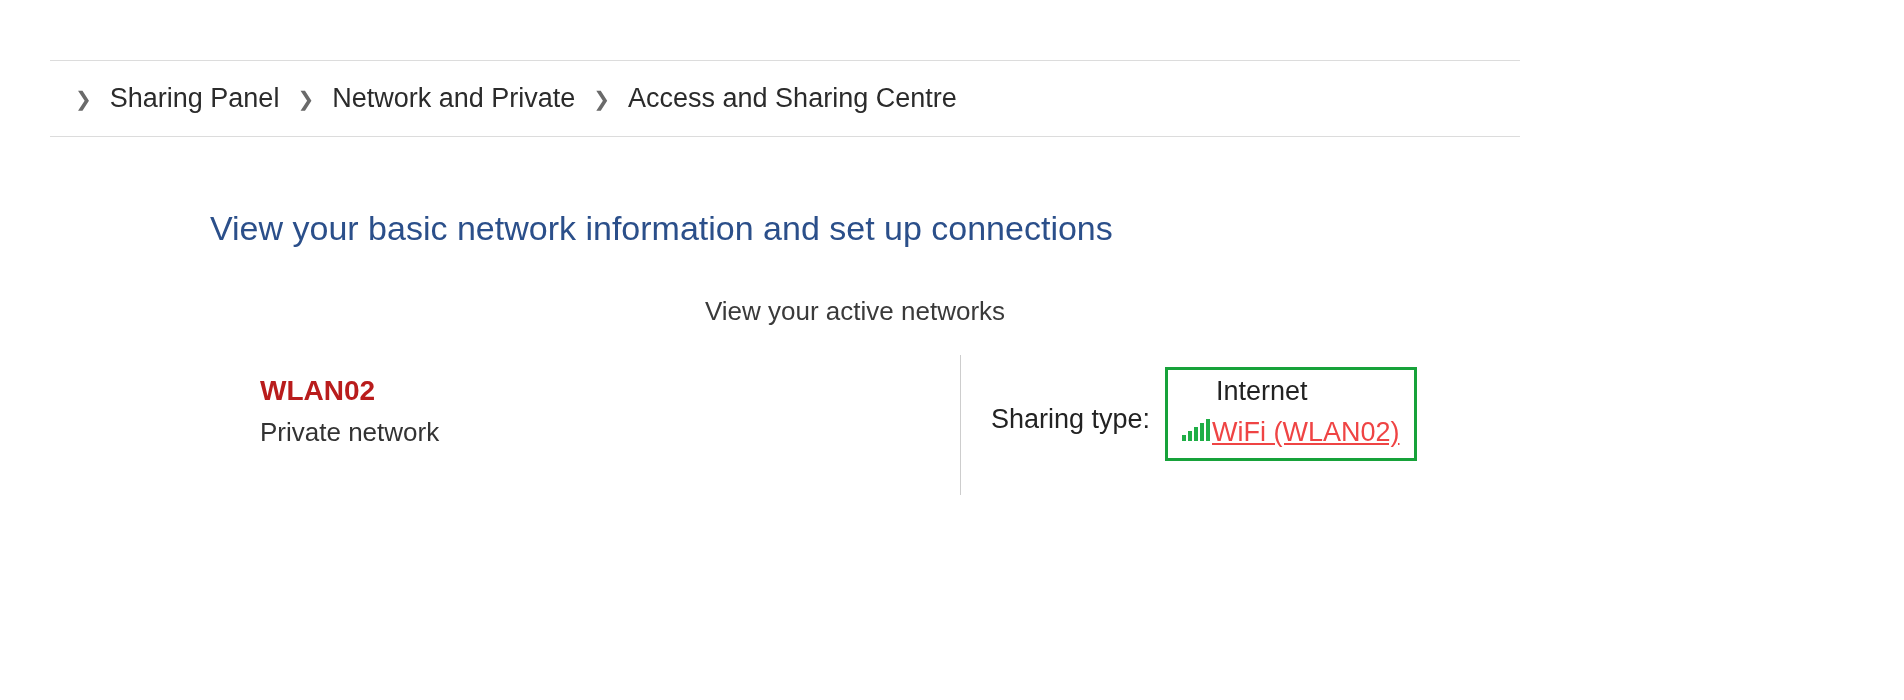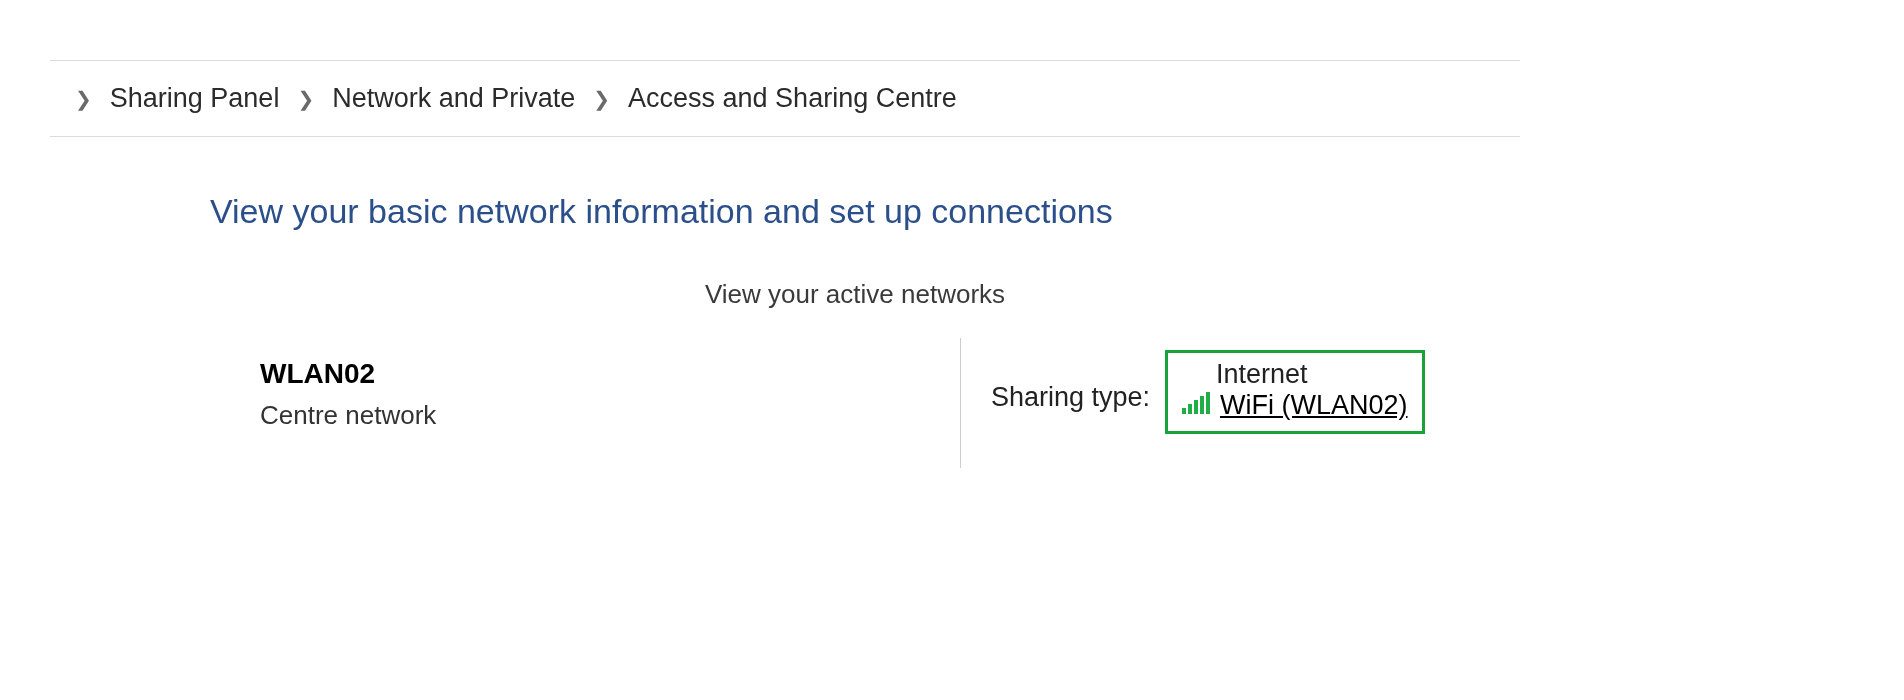--- a/index.html
+++ b/index.html
@@ -31,21 +31,21 @@
     font-size: 20px;
   }
   .crumb { white-space: nowrap; }
   .content {
     padding: 40px 20px 0 160px;
   }
   .page-heading {
     color: #2b4f8a;
     font-size: 34px;
     font-weight: 400;
-    margin: 15px 0 48px 0;
+    margin: 32px 0 48px 0;
   }
   .section-header {
     display: flex;
     align-items: center;
     font-size: 26px;
     color: #3a3a3a;
     margin-bottom: 48px;
     flex-direction: column;
   }
   .section-header .line {
@@ -58,21 +58,21 @@
     display: flex;
     align-items: stretch;
   }
   .net-left {
     padding-left: 50px;
     width: 700px;
   }
   .net-name {
     font-size: 28px;
     font-weight: 700;
-    color: #000000;
+    color: #b91c1c;
   }
   .net-type {
     font-size: 26px;
     color: #333;
     margin-top: 10px;
   }
   .vdiv {
     width: 1px;
     background: #cdcdcd;
     margin: -20px 30px -20px 0;
@@ -92,23 +92,22 @@
     text-align: left;
   }
   .kv-value { display: flex; align-items: center; }
   .highlight-box {
     border: 3px solid #17a23a;
     padding: 6px 14px 10px 14px;
     margin-top: -10px;
     margin-left: -6px;
   }
   .wifi-link {
-    color: #000000;
+    color: #ef4444;
     text-decoration: underline;
-    margin-left: 8px;
     cursor: pointer;
   }
   svg.wifi-bars { margin-right: 0; }
 </style>
 </head>
 <body>
 
 <div class="main-panel">
 
   <div class="breadcrumb-bar">
@@ -124,30 +123,30 @@
     <div class="page-heading">View your basic network information and set up connections</div>
 
     <div class="section-header">
       <span>View your active networks</span>
       <span class="line"></span>
     </div>
 
     <div class="network-row">
       <div class="net-left">
         <div class="net-name">WLAN02</div>
-        <div class="net-type">Centre network</div>
+        <div class="net-type">Private network</div>
       </div>
 
       <div class="vdiv"></div>
 
       <div class="net-right">
         <div class="kv-row">
           <div class="kv-label">Sharing type:</div>
           <div class="highlight-box">
-            <div class="kv-value" style="padding-left:34px;align-items:flex-end;">
+            <div class="kv-value" style="margin-bottom:10px; padding-left:34px;align-items:flex-end;">
               <span>Internet</span>
             </div>
             <div class="kv-value">
               <span>
                 <svg class="wifi-bars" width="30" height="22" viewBox="0 0 30 22">
                   <rect x="0" y="16" width="4" height="6" fill="#1fae46"></rect>
                   <rect x="6" y="12" width="4" height="10" fill="#1fae46"></rect>
                   <rect x="12" y="8" width="4" height="14" fill="#1fae46"></rect>
                   <rect x="18" y="4" width="4" height="18" fill="#1fae46"></rect>
                   <rect x="24" y="0" width="4" height="22" fill="#1fae46"></rect>

